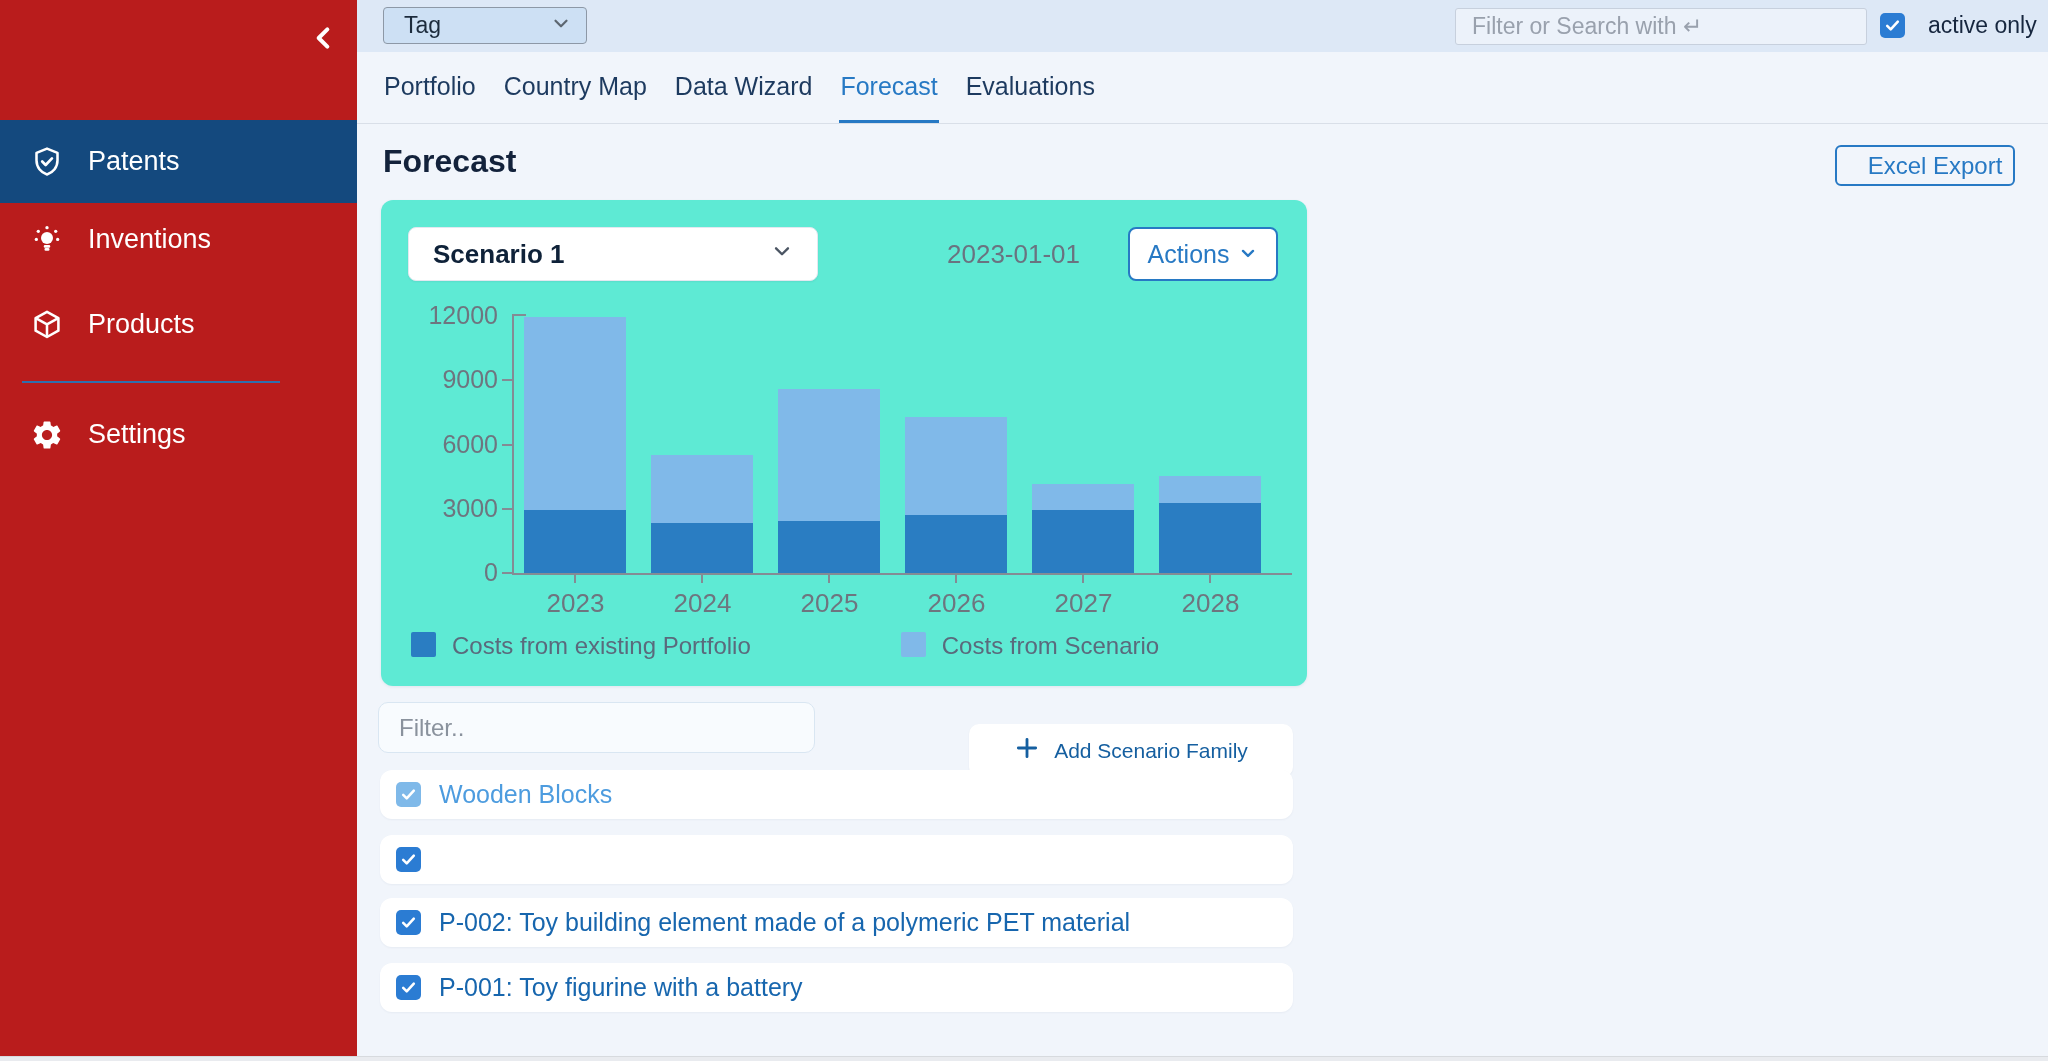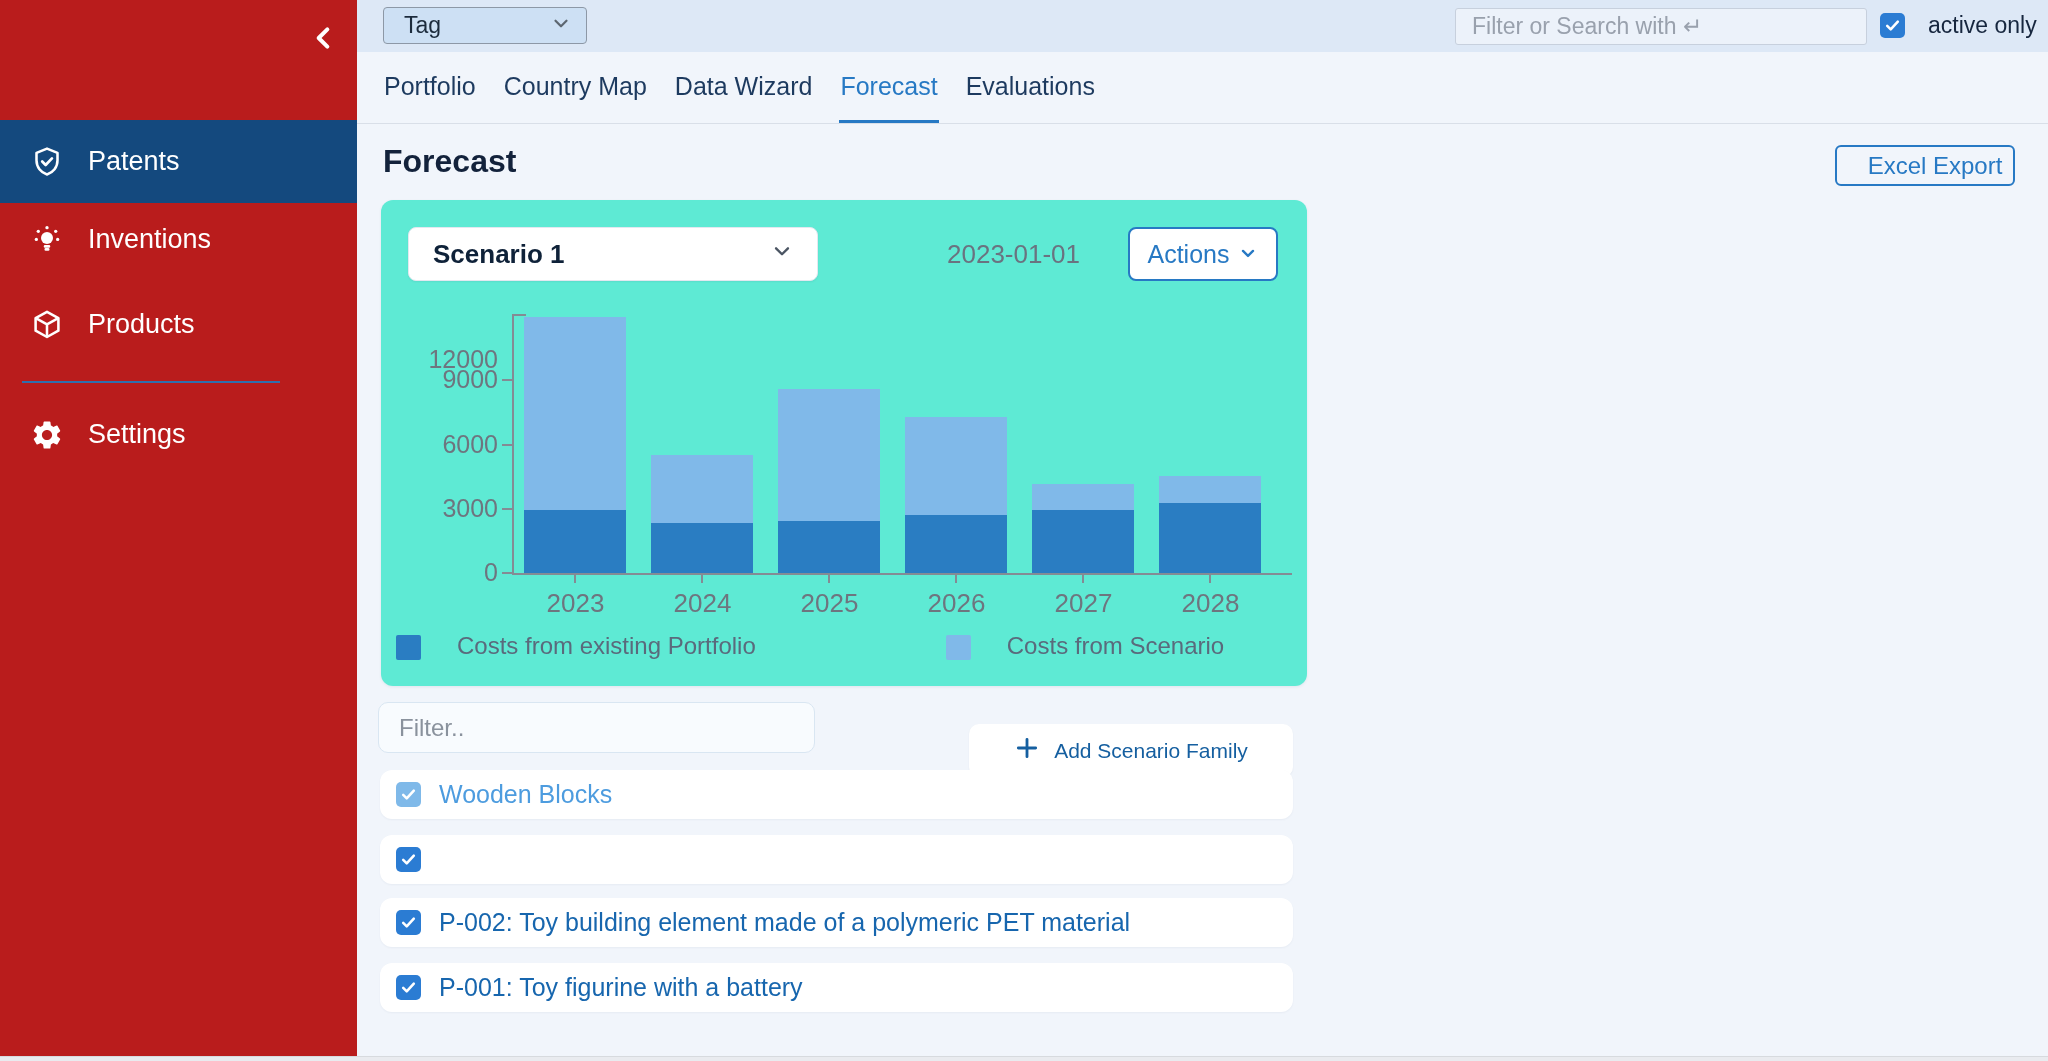--- a/index.html
+++ b/index.html
@@ -44,21 +44,21 @@
   
   .chart-plot { position:absolute; left:133px; top:116px; width:776px; height:257px; }
   .axis-y { position:absolute; left:-2px; top:-2px; width:2px; height:261px; background:#848b94; }
   .axis-x { position:absolute; left:-2px; top:257px; width:780px; height:2px; background:#848b94; }
   .cap-top { position:absolute; left:0; top:-2px; width:12px; height:2px; background:#848b94; }
   .ytick-mark { position:absolute; left:-12px; width:10px; height:2px; background:#848b94; }
   .ytick-label { position:absolute; width:110px; left:-126px; text-align:right; font-size:25px; color:#6e757f; }
   .xtick-mark { position:absolute; top:259px; width:2px; height:8px; background:#848b94; }
   .xtick-label { position:absolute; top:272px; width:127px; text-align:center; font-size:26px; color:#6e757f; }
   .bar-seg { position:absolute; width:102px; }
-  .legend { position:absolute; left:15px; top:432px; display:flex; align-items:flex-end;gap:20px; }
+  .legend { position:absolute; left:30px; top:432px; display:flex; align-items:flex-start; }
   .legend-swatch { width:25px; height:25px; border-radius:2px; }
   .legend-label { font-size:24px; color:#5a6a7c; margin-left:16px; }
   .legend-gap { width:150px; }
   
   .filter-input { position:absolute; left:378px; top:702px; width:437px; height:51px; background:#f8fbfe; border:1px solid #d9e6f2; border-radius:10px; font-size:24px; padding:12px 20px; color:#1d4ed8; font-family:"Liberation Sans",sans-serif; }
   .filter-input::placeholder { color:#8a929d; }
   .add-btn { position:absolute; left:969px; top:724px; width:324px; height:53px; background:#fff; border:none; border-radius:10px; box-shadow:0 1px 2px rgba(30,50,90,.06); display:flex; align-items:center; justify-content:center; gap:14px; font-size:21px; font-weight:500; color:#155fa0; cursor:pointer; }
   .list-row { position:absolute; left:380px; width:913px; height:49px; background:#fff; border-radius:12px; box-shadow:0 1px 2px rgba(30,50,90,.05); display:flex; align-items:center; padding-left:16px; gap:18px; }
   .list-row .row-label { font-size:25px; color:#1766ae; white-space:nowrap; overflow:hidden; }
   .list-row.family .check-box { background:#7fb9e9; }
@@ -180,21 +180,21 @@
     <div class="axis-x"></div>
     <div class="cap-top"></div>
   <div class="ytick-mark" style="top: 256px;"></div>
       <div class="ytick-label" style="top: 242px;">0</div>
       <div class="ytick-mark" style="top: 191.75px;"></div>
       <div class="ytick-label" style="top: 177.75px;">3000</div>
       <div class="ytick-mark" style="top: 127.5px;"></div>
       <div class="ytick-label" style="top: 113.5px;">6000</div>
       <div class="ytick-mark" style="top: 63.25px;"></div>
       <div class="ytick-label" style="top: 49.25px;">9000</div>
-      <div class="ytick-label" style="top: -15px; margin-top: 44px;">12000</div>
+      <div class="ytick-label" style="top: -15px;">12000</div>
       <div class="bar-seg" style="left: 10px; bottom: 0px; height: 63.1792px; background: rgb(42, 125, 194);"></div>
       <div class="bar-seg" style="left: 10px; bottom: 63.1792px; height: 192.75px; background: rgb(128, 185, 233);"></div>
       <div class="xtick-mark" style="left: 60px;"></div>
       <div class="xtick-label" style="left: -2px;">2023</div>
       <div class="bar-seg" style="left: 137px; bottom: 0px; height: 50.3292px; background: rgb(42, 125, 194);"></div>
       <div class="bar-seg" style="left: 137px; bottom: 50.3292px; height: 67.4625px; background: rgb(128, 185, 233);"></div>
       <div class="xtick-mark" style="left: 187px;"></div>
       <div class="xtick-label" style="left: 125px;">2024</div>
       <div class="bar-seg" style="left: 264px; bottom: 0px; height: 52.4708px; background: rgb(42, 125, 194);"></div>
       <div class="bar-seg" style="left: 264px; bottom: 52.4708px; height: 131.713px; background: rgb(128, 185, 233);"></div>

